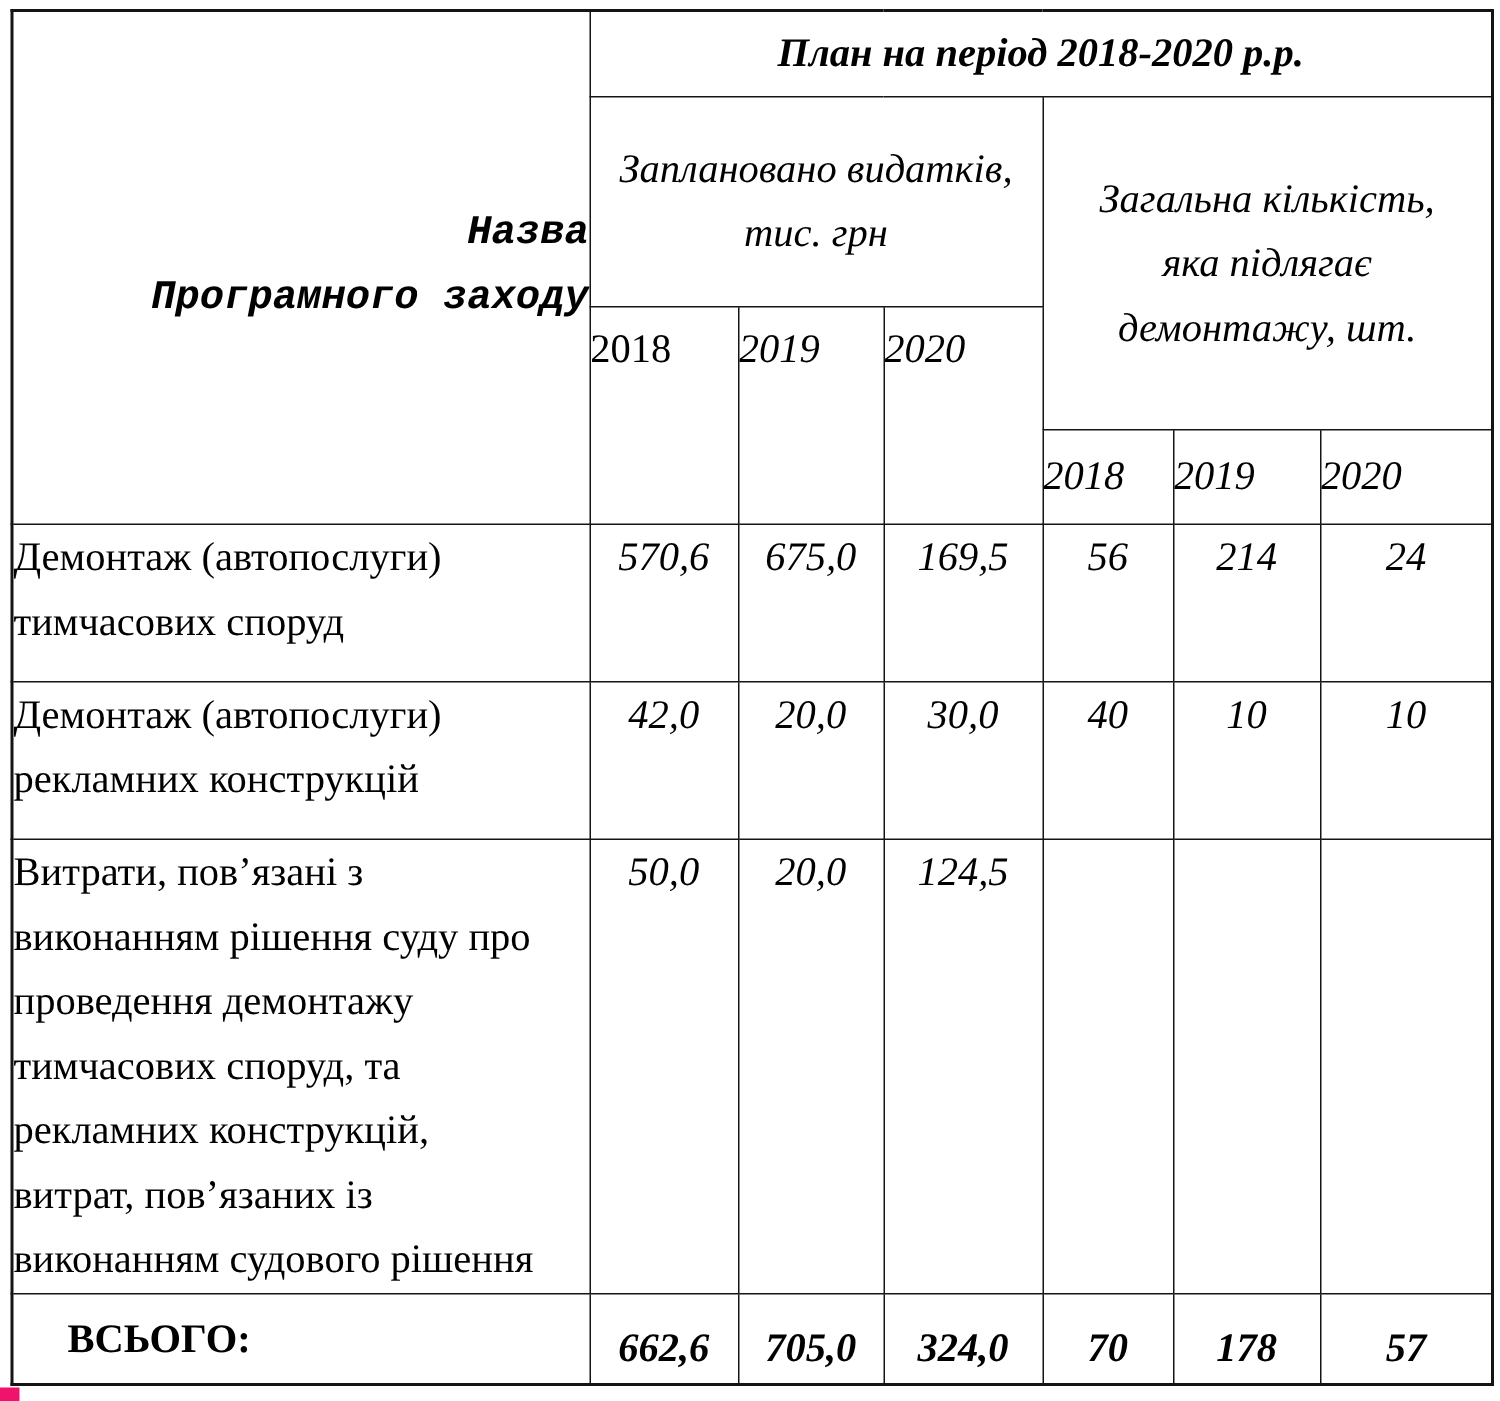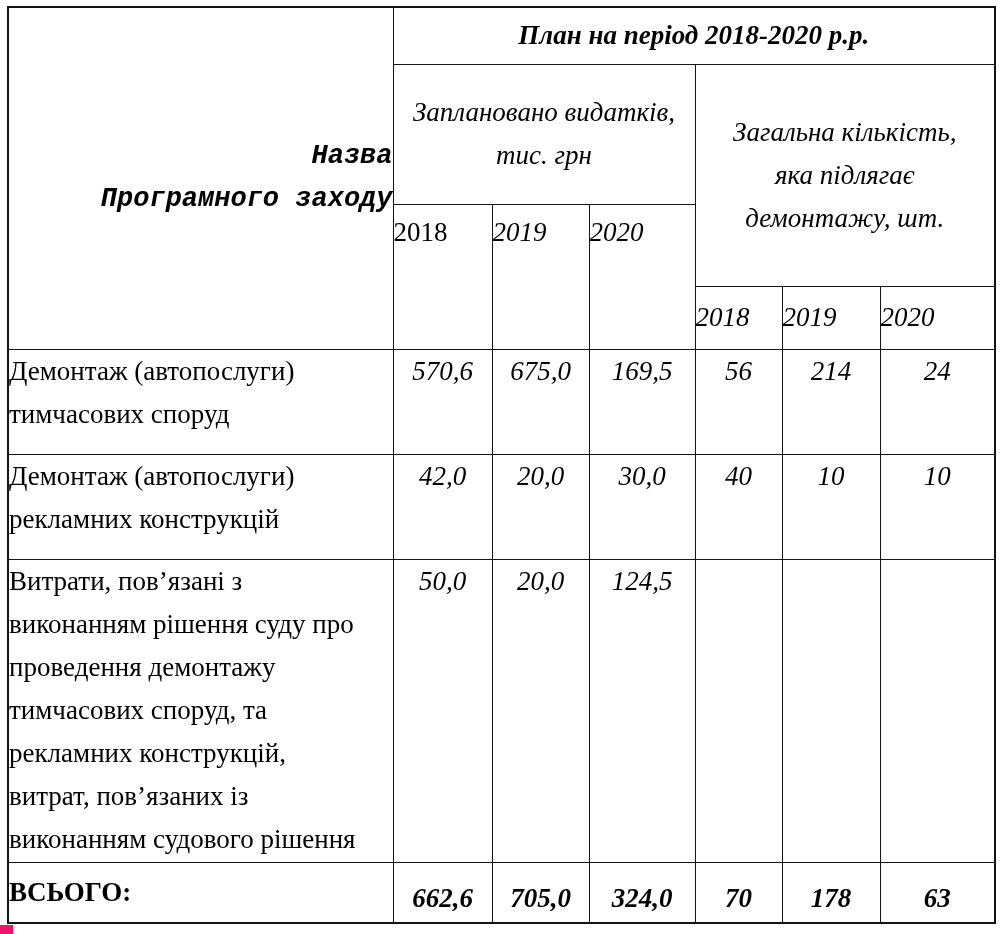--- a/index.html
+++ b/index.html
@@ -81,21 +81,21 @@
     text-align: center;
     vertical-align: top;
     padding-top: 11px;
     line-height: 43px;
     font-style: italic;
   }
   tr.r-total td {
     font-weight: bold;
     vertical-align: middle;
   }
-  tr.r-total td.c-name { padding-top: 0; }
+  tr.r-total td.c-name { padding-top: 0; padding-left: 36px; }
   tr.r-total td.c-num  { padding-top: 12px; margin-left: 34px; }
 
   .corner-marker {
     position: absolute;
     left: 0;
     top: 925px;
     width: 13px;
     height: 9px;
   }
 </style>
@@ -171,18 +171,18 @@
     <td class="c-num"></td>
     <td class="c-num"></td>
   </tr>
   <tr class="r-total">
     <td class="c-name">ВСЬОГО:</td>
     <td class="c-num">662,6</td>
     <td class="c-num">705,0</td>
     <td class="c-num">324,0</td>
     <td class="c-num">70</td>
     <td class="c-num">178</td>
-    <td class="c-num">63</td>
+    <td class="c-num">57</td>
   </tr>
 </tbody>
   </table>
 
 <div class="corner-marker" style="background: rgb(240, 19, 107);"></div>
 
 </body></html>

